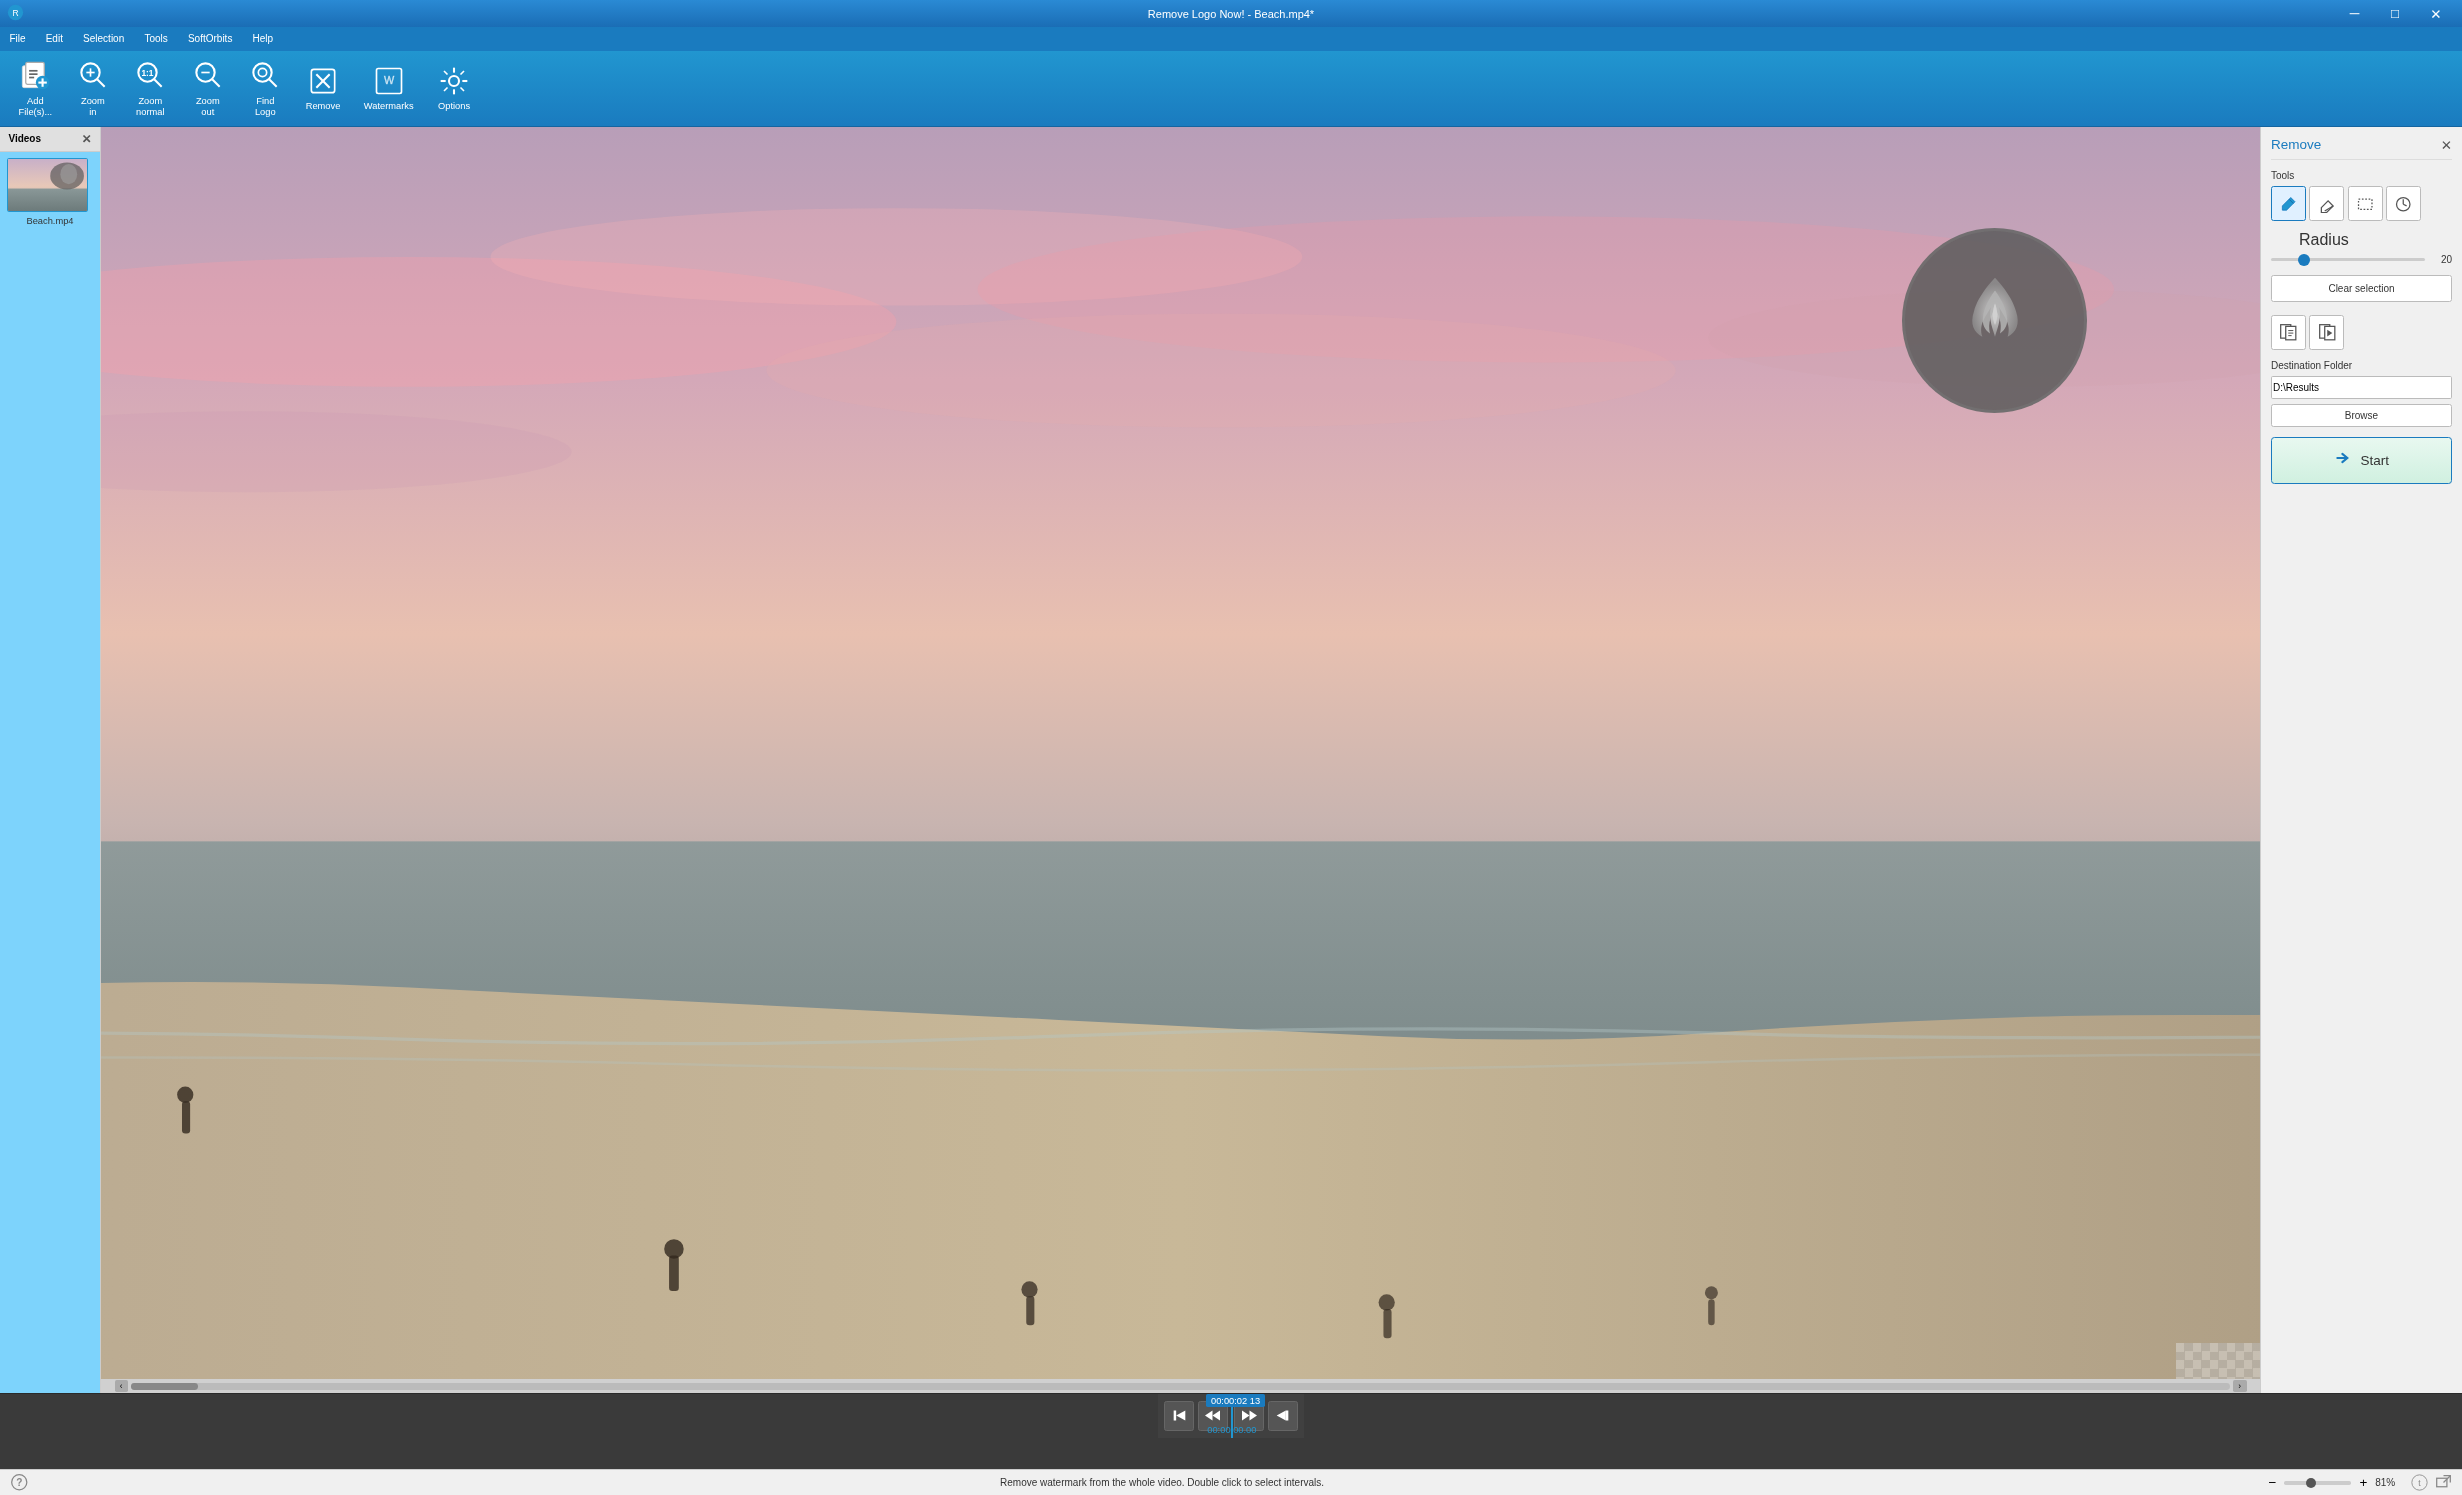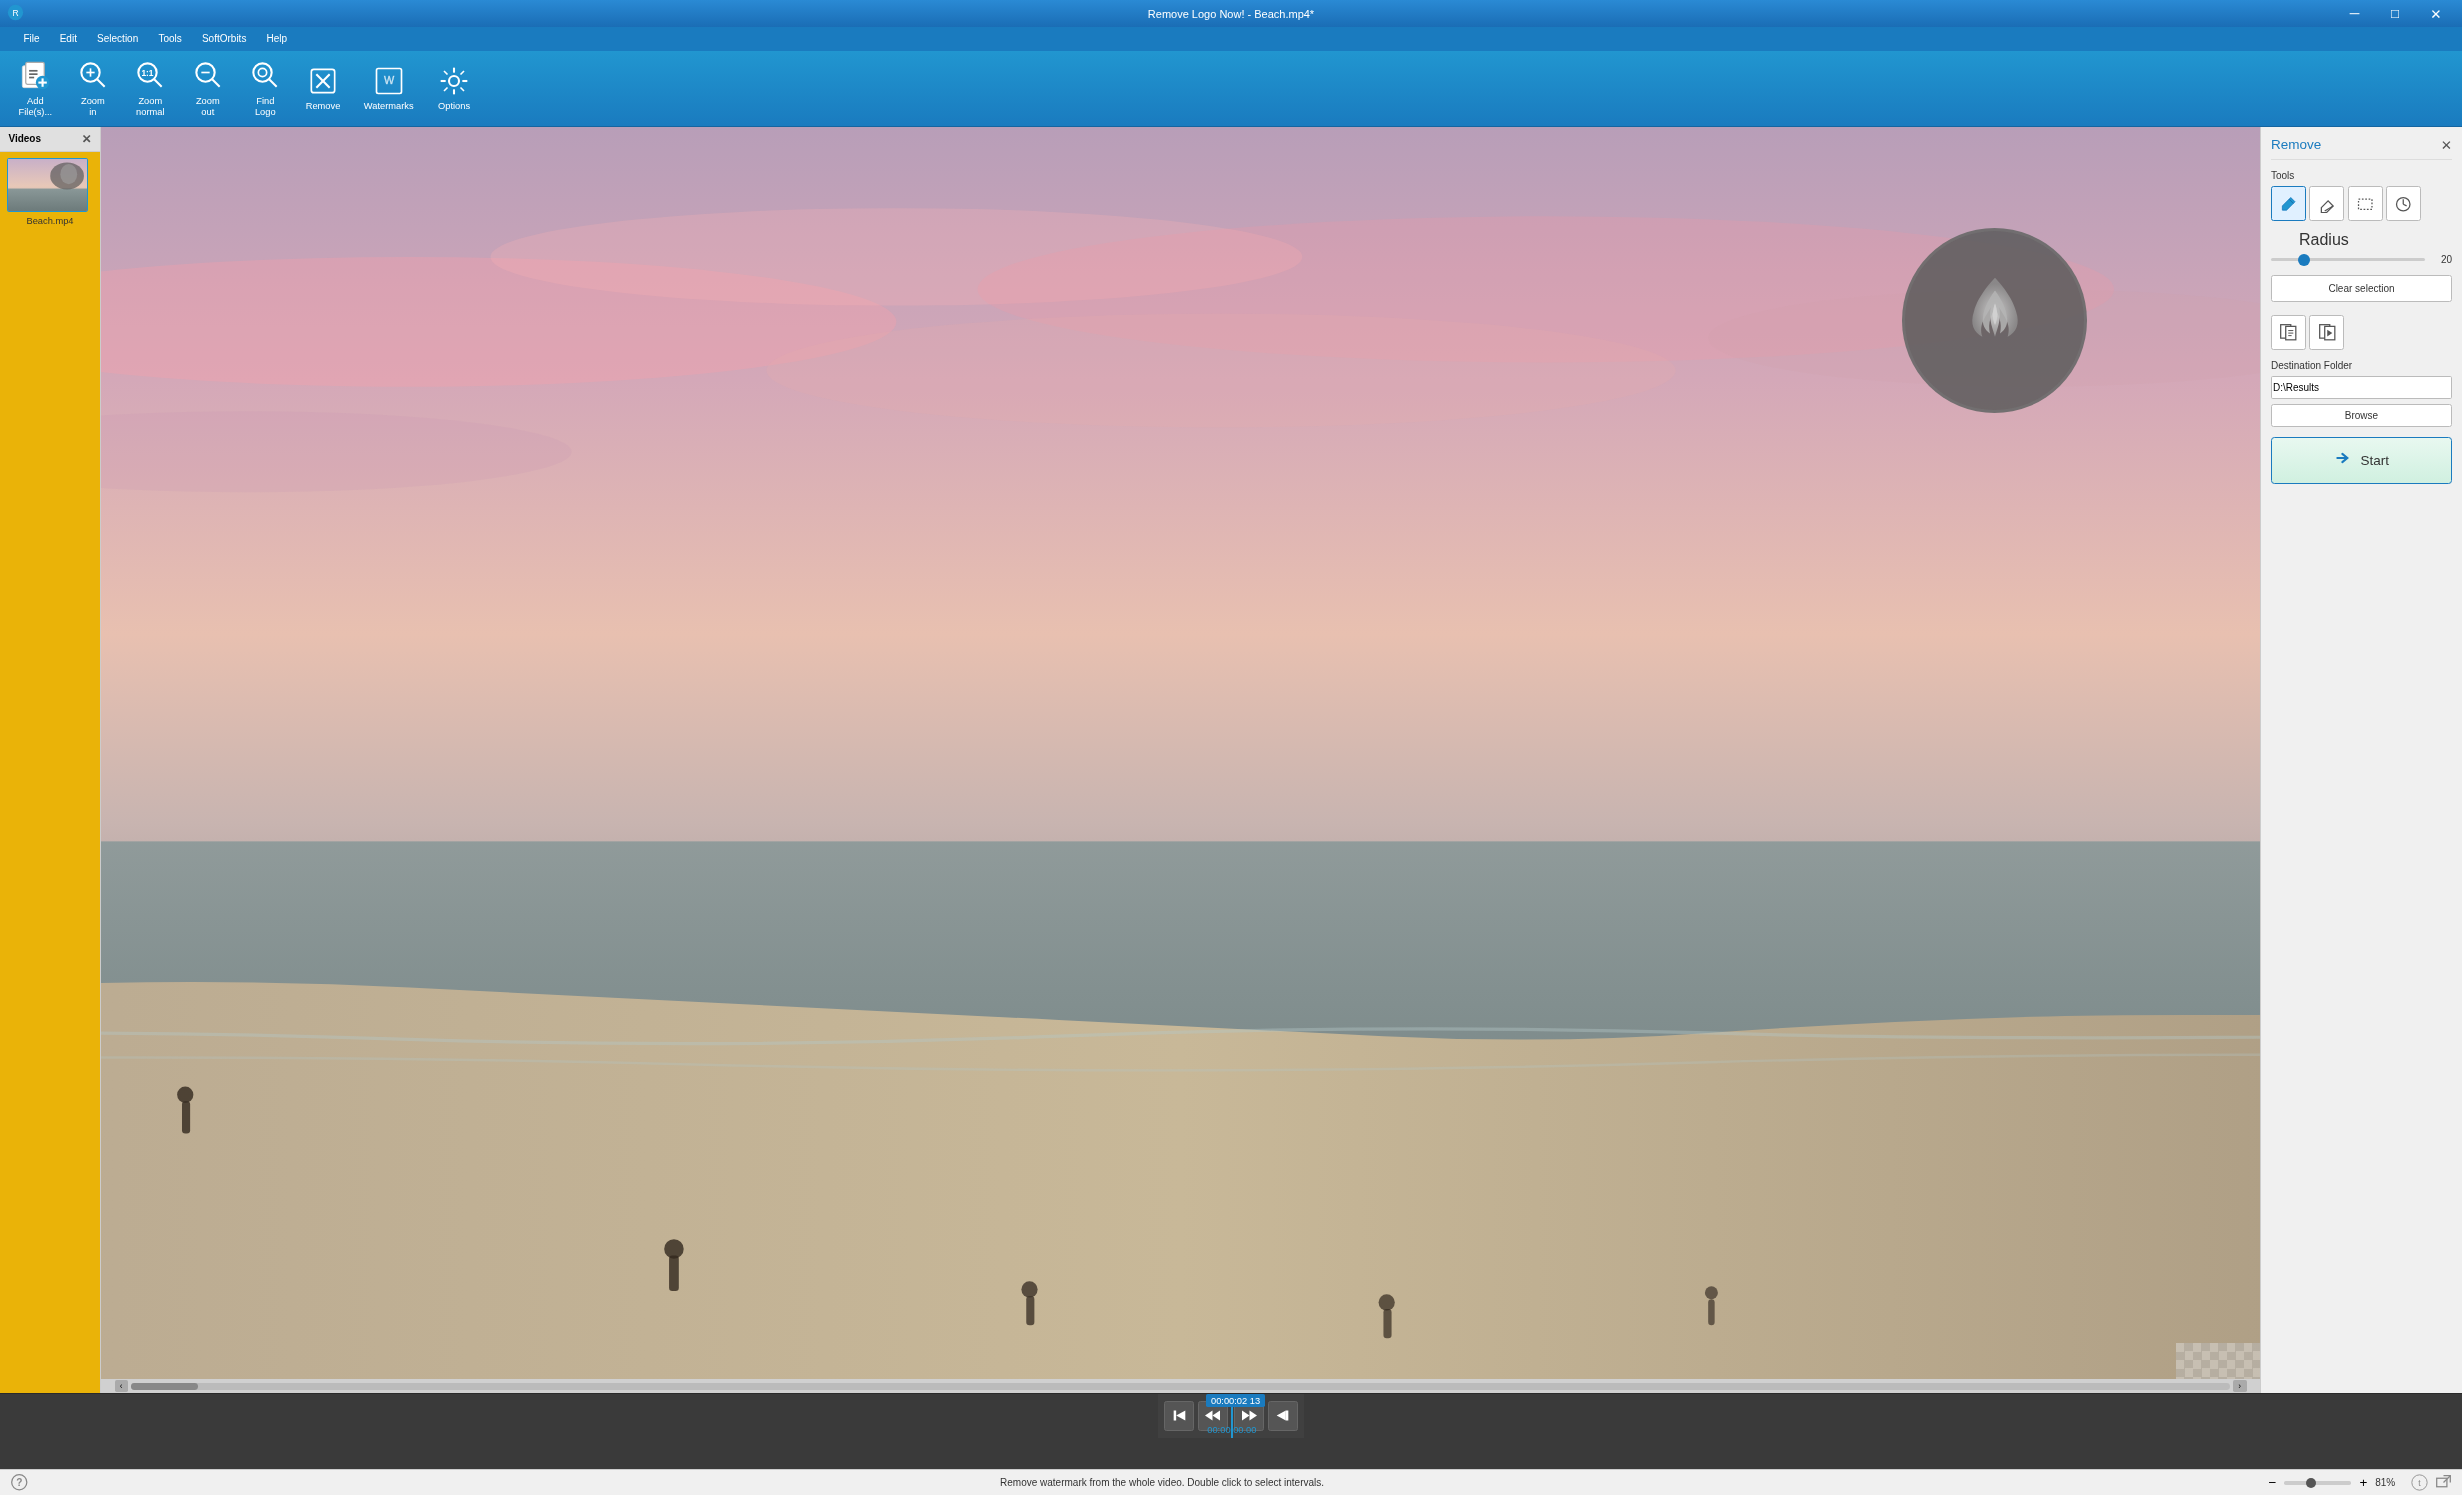--- a/index.html
+++ b/index.html
@@ -22,21 +22,21 @@
       width: 39px; height: 27px; background: transparent; border: none; color: white;
       cursor: pointer; font-size: 13.5px; display: flex; align-items: center; justify-content: center;
     }
 
     
     .menu-bar {
       background: #1a7bbf;
       height: 23.6px;
       display: flex;
       align-items: center;
-      padding: 0 15px;
+      padding: 0 1px;
       gap: 3.4px;
     }
     .menu-item {
       color: white; font-size: 10px; padding: 3.4px 8.4px;
       cursor: pointer; border-radius: 2.5px;
     }
 
     
     .toolbar {
       background: linear-gradient(to bottom, #2196d0, #1a7bbf);
@@ -59,21 +59,21 @@
     
     .main-layout {
       display: flex;
       height: calc(1496px - 27px - 23.6px - 76px - 76px - 27px);
       background: #e8e8e8;
     }
 
     
     .sidebar {
       width: 101px;
-      background: #eab308;
+      background: #7dd3fc;
       border-right: 0.8px solid #ccc;
       display: flex;
       flex-direction: column;
     }
     .sidebar-header {
       background: #e0e0e0;
       padding: 5px 8.4px;
       font-size: 10px;
       font-weight: bold;
       display: flex;

